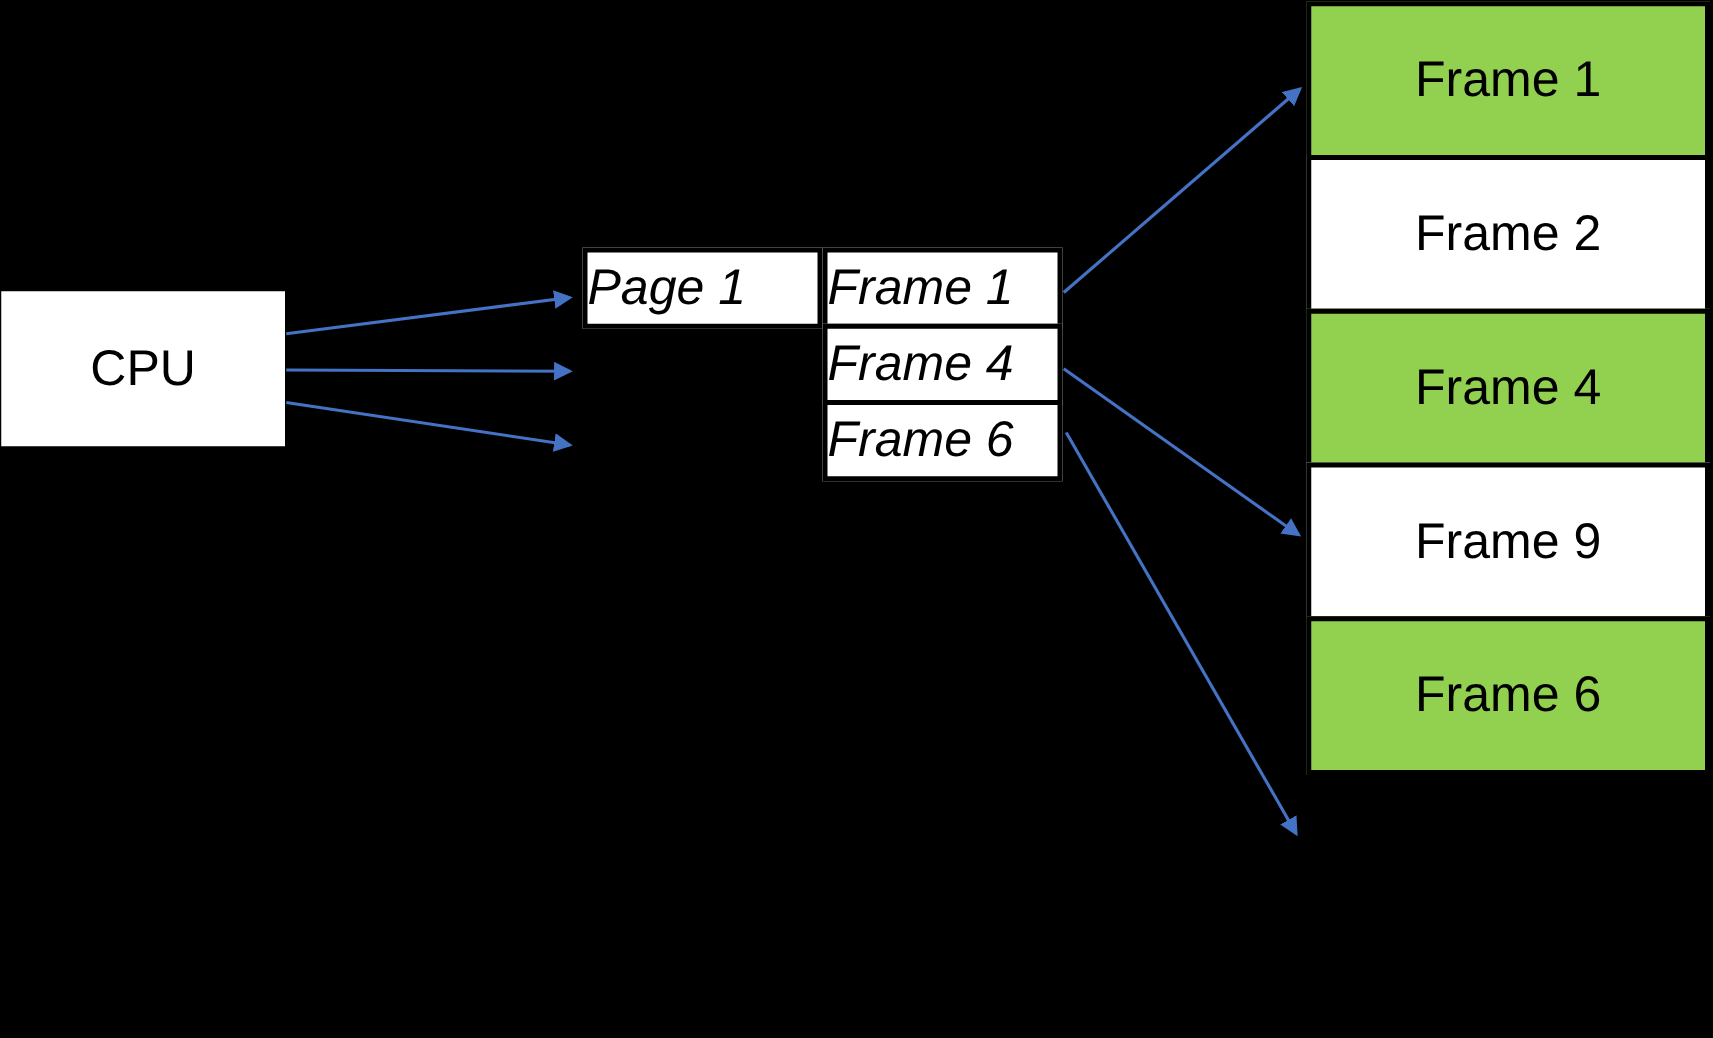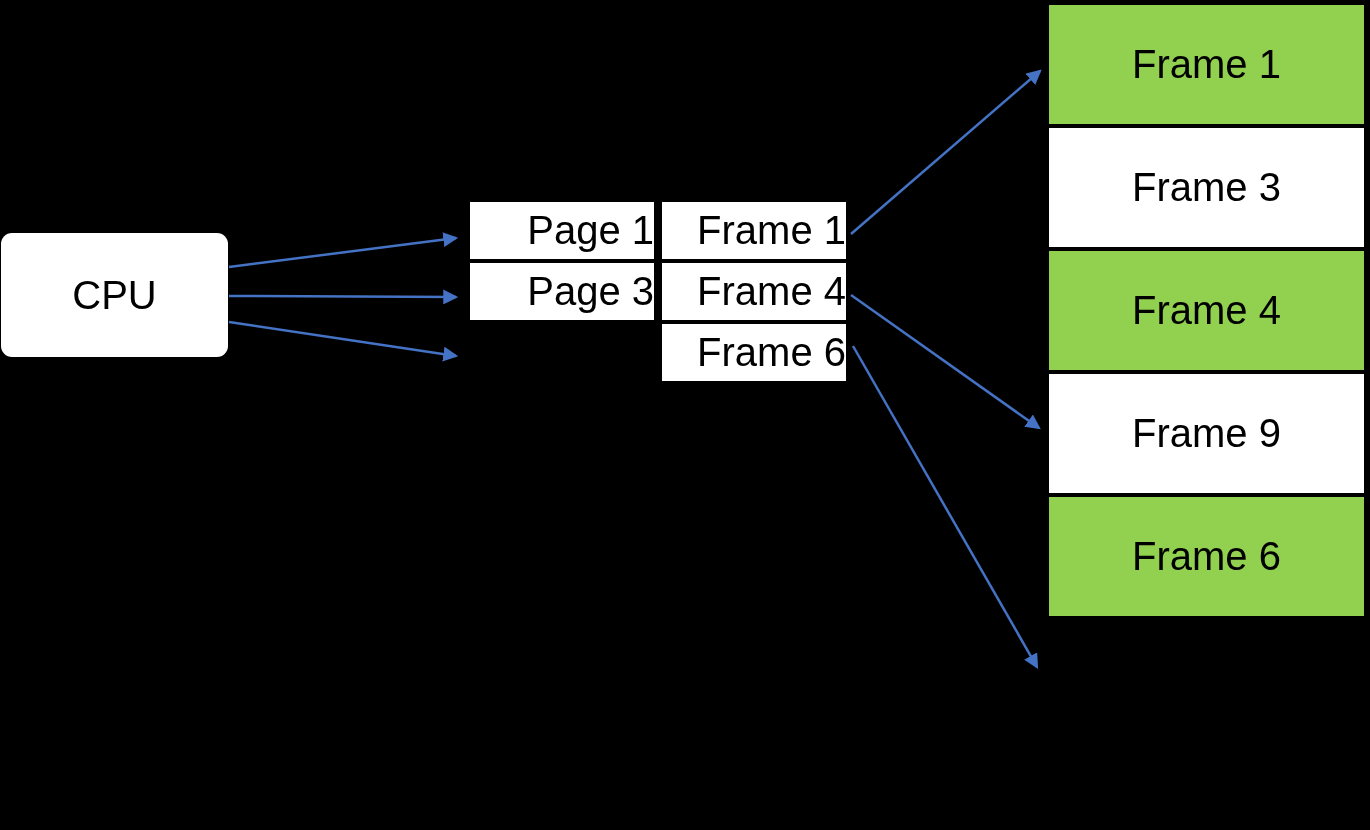--- a/index.html
+++ b/index.html
@@ -18,39 +18,39 @@
 
   
   .cpu-box {
     position: absolute;
     left: 1px; top: 233px;
     width: 227px; height: 124px;
     background: var(--box-fill, #fff);
     color: var(--text, #000);
     display: flex; align-items: center; justify-content: center;
     font-size: 40px;
-    border-radius: 11px;
   }
 
   
   .pt-col {
     position: absolute;
     top: 198px;
     width: 192px;
   }
   .pt-col.pages  { left: 466px; }
   .pt-col.frames { left: 658px; }
   .pt-cell {
     box-sizing: border-box;
     height: 65px;
     border: 4px solid var(--border, #000);
     background: var(--box-fill, #fff);
     color: var(--text, #000);
-    display: flex; align-items: center; justify-content: flex-end;
+    display: flex; align-items: center; justify-content: flex-start;
     font-size: 40px;
+    font-style: italic;
   }
   .pt-cell + .pt-cell { margin-top: -4px; }
 
   
   .mem-col {
     position: absolute;
     left: 1045px; top: 1px;
     width: 323px;
   }
   .mem-frame {
@@ -84,43 +84,40 @@
 <div class="canvas">
 
   <div class="cpu-box">
     <span>CPU</span>
   </div>
 
   <div class="pt-col pages">
     <div class="pt-cell">
       <span>Page 1</span>
     </div>
-    <div class="pt-cell">
-      <span>Page 3</span>
-    </div>
   </div>
 
   <div class="pt-col frames">
     <div class="pt-cell">
       <span>Frame 1</span>
     </div>
     <div class="pt-cell">
       <span>Frame 4</span>
     </div>
     <div class="pt-cell">
       <span>Frame 6</span>
     </div>
   </div>
 
   <div class="mem-col">
     <div class="mem-frame highlight">
       <span>Frame 1</span>
     </div>
     <div class="mem-frame">
-      <span>Frame 3</span>
+      <span>Frame 2</span>
     </div>
     <div class="mem-frame highlight">
       <span>Frame 4</span>
     </div>
     <div class="mem-frame">
       <span>Frame 9</span>
     </div>
     <div class="mem-frame highlight">
       <span>Frame 6</span>
     </div>

